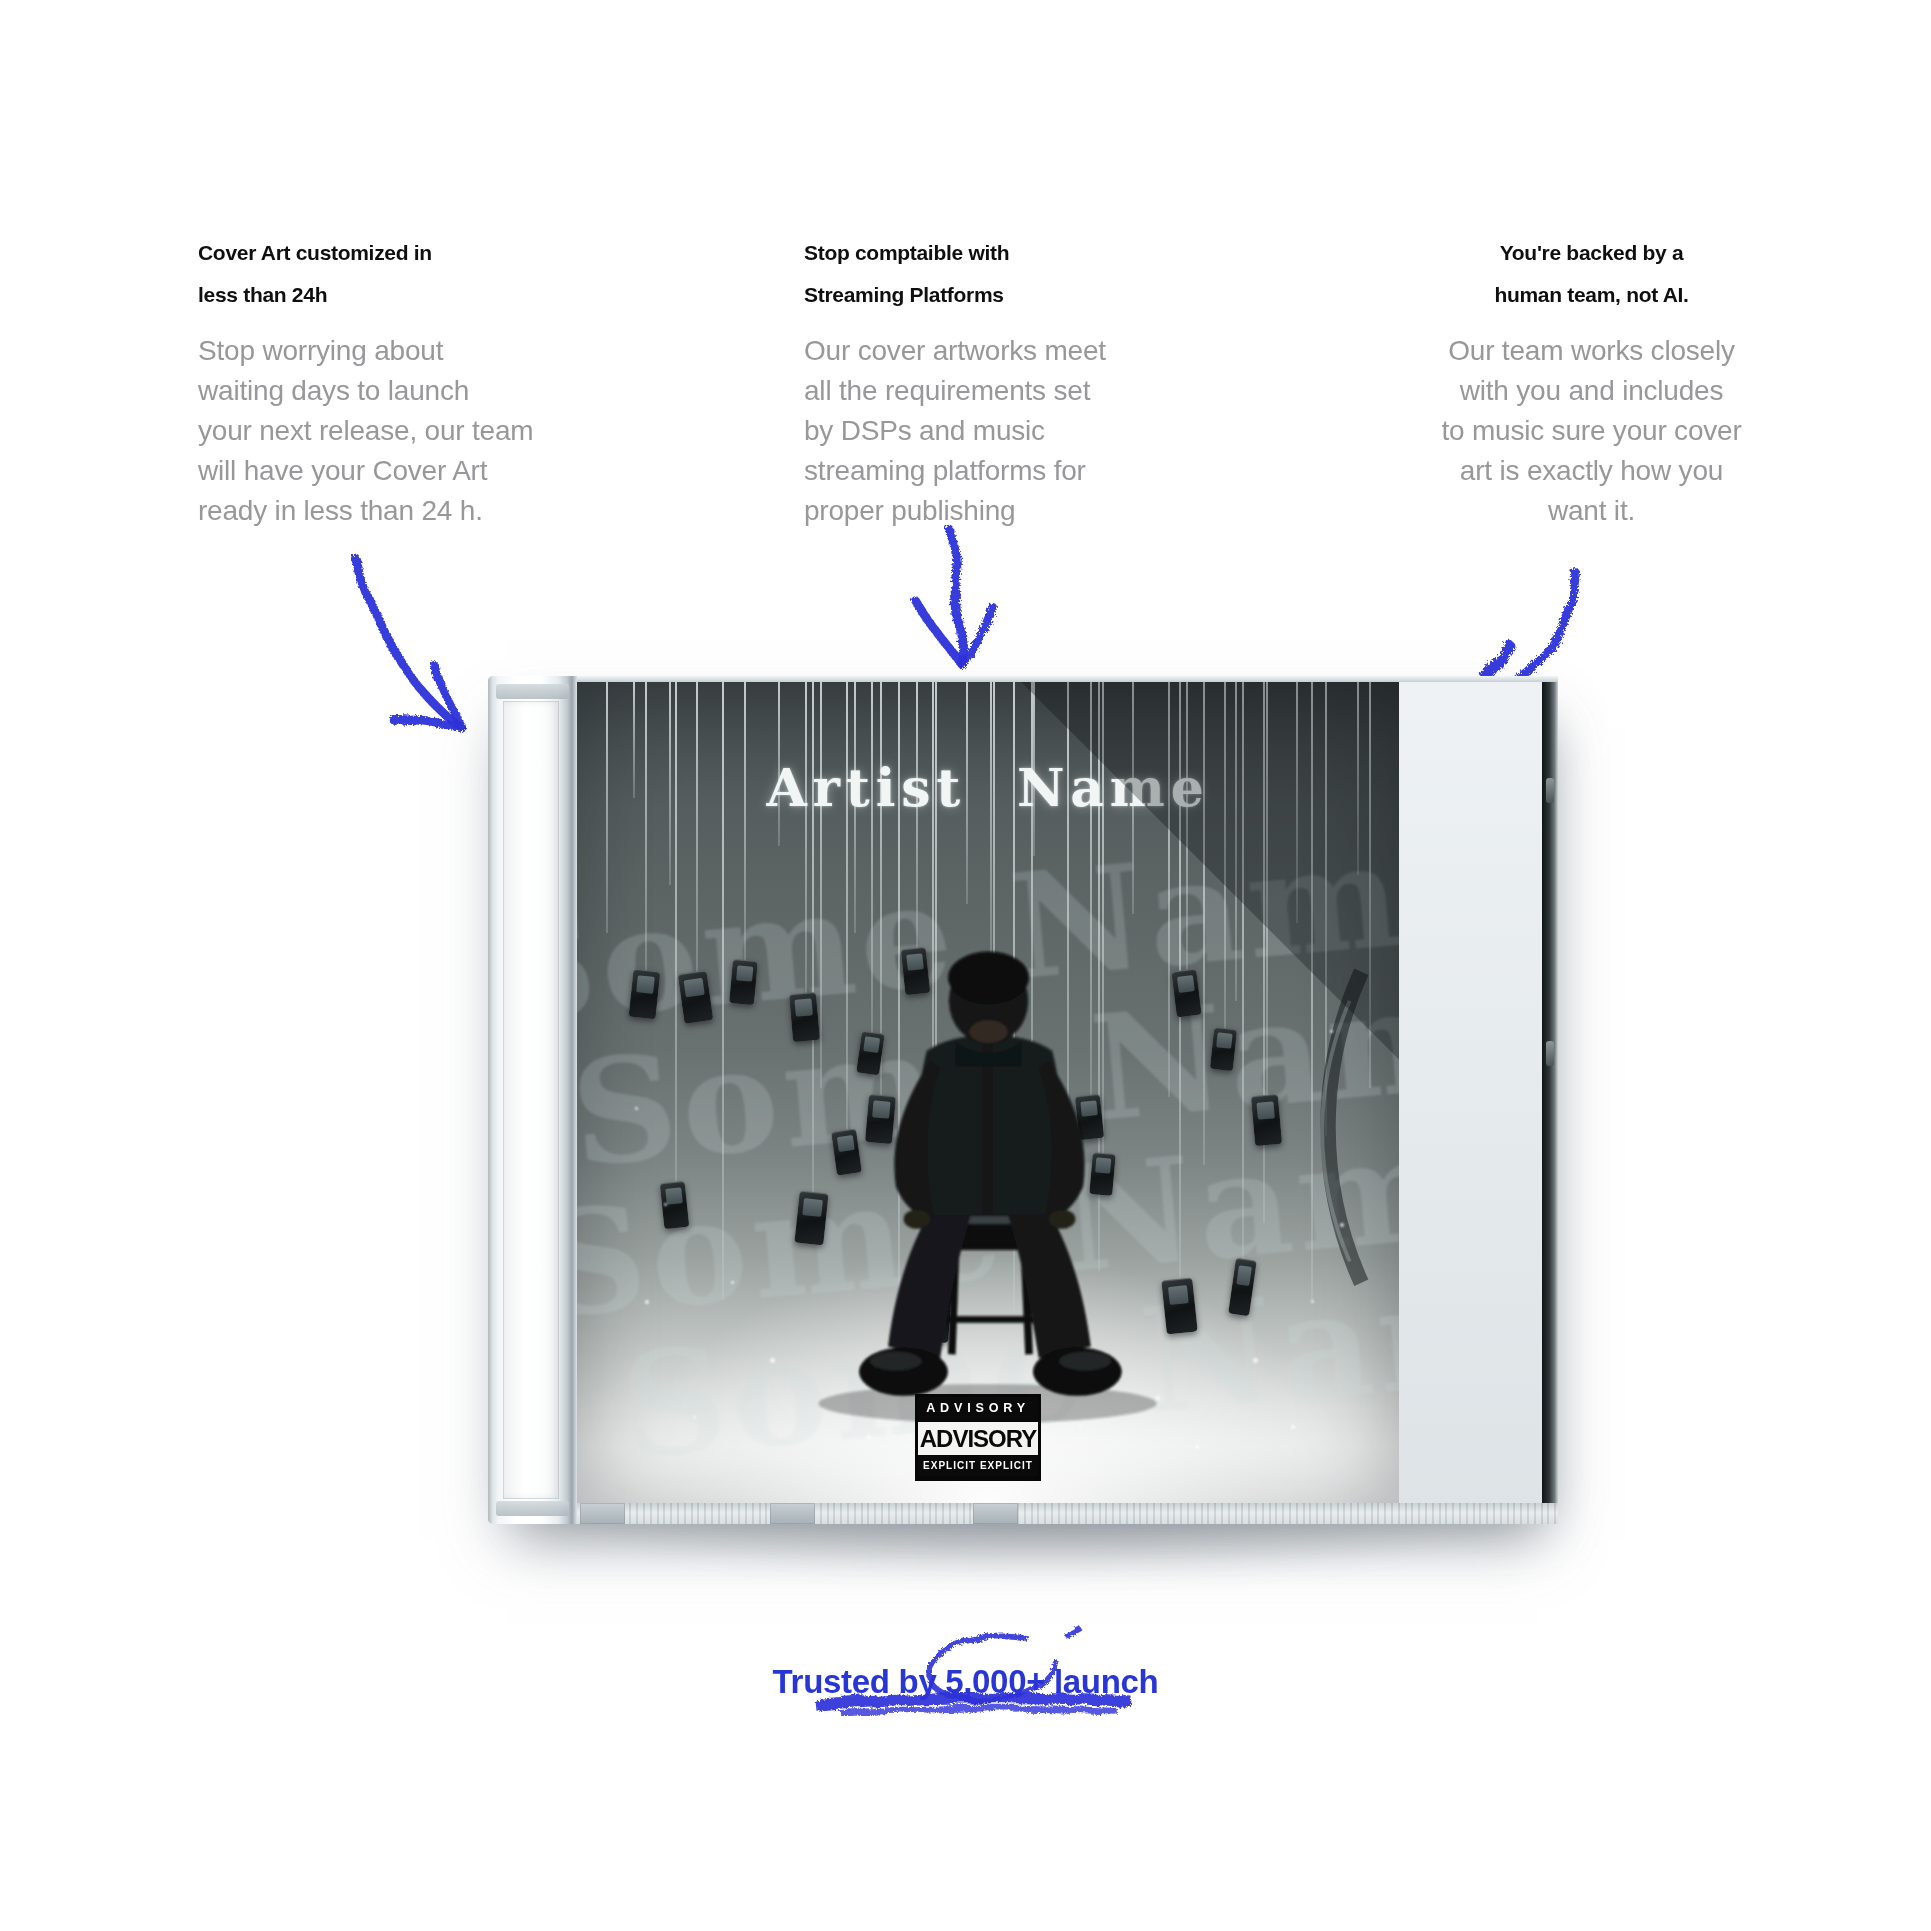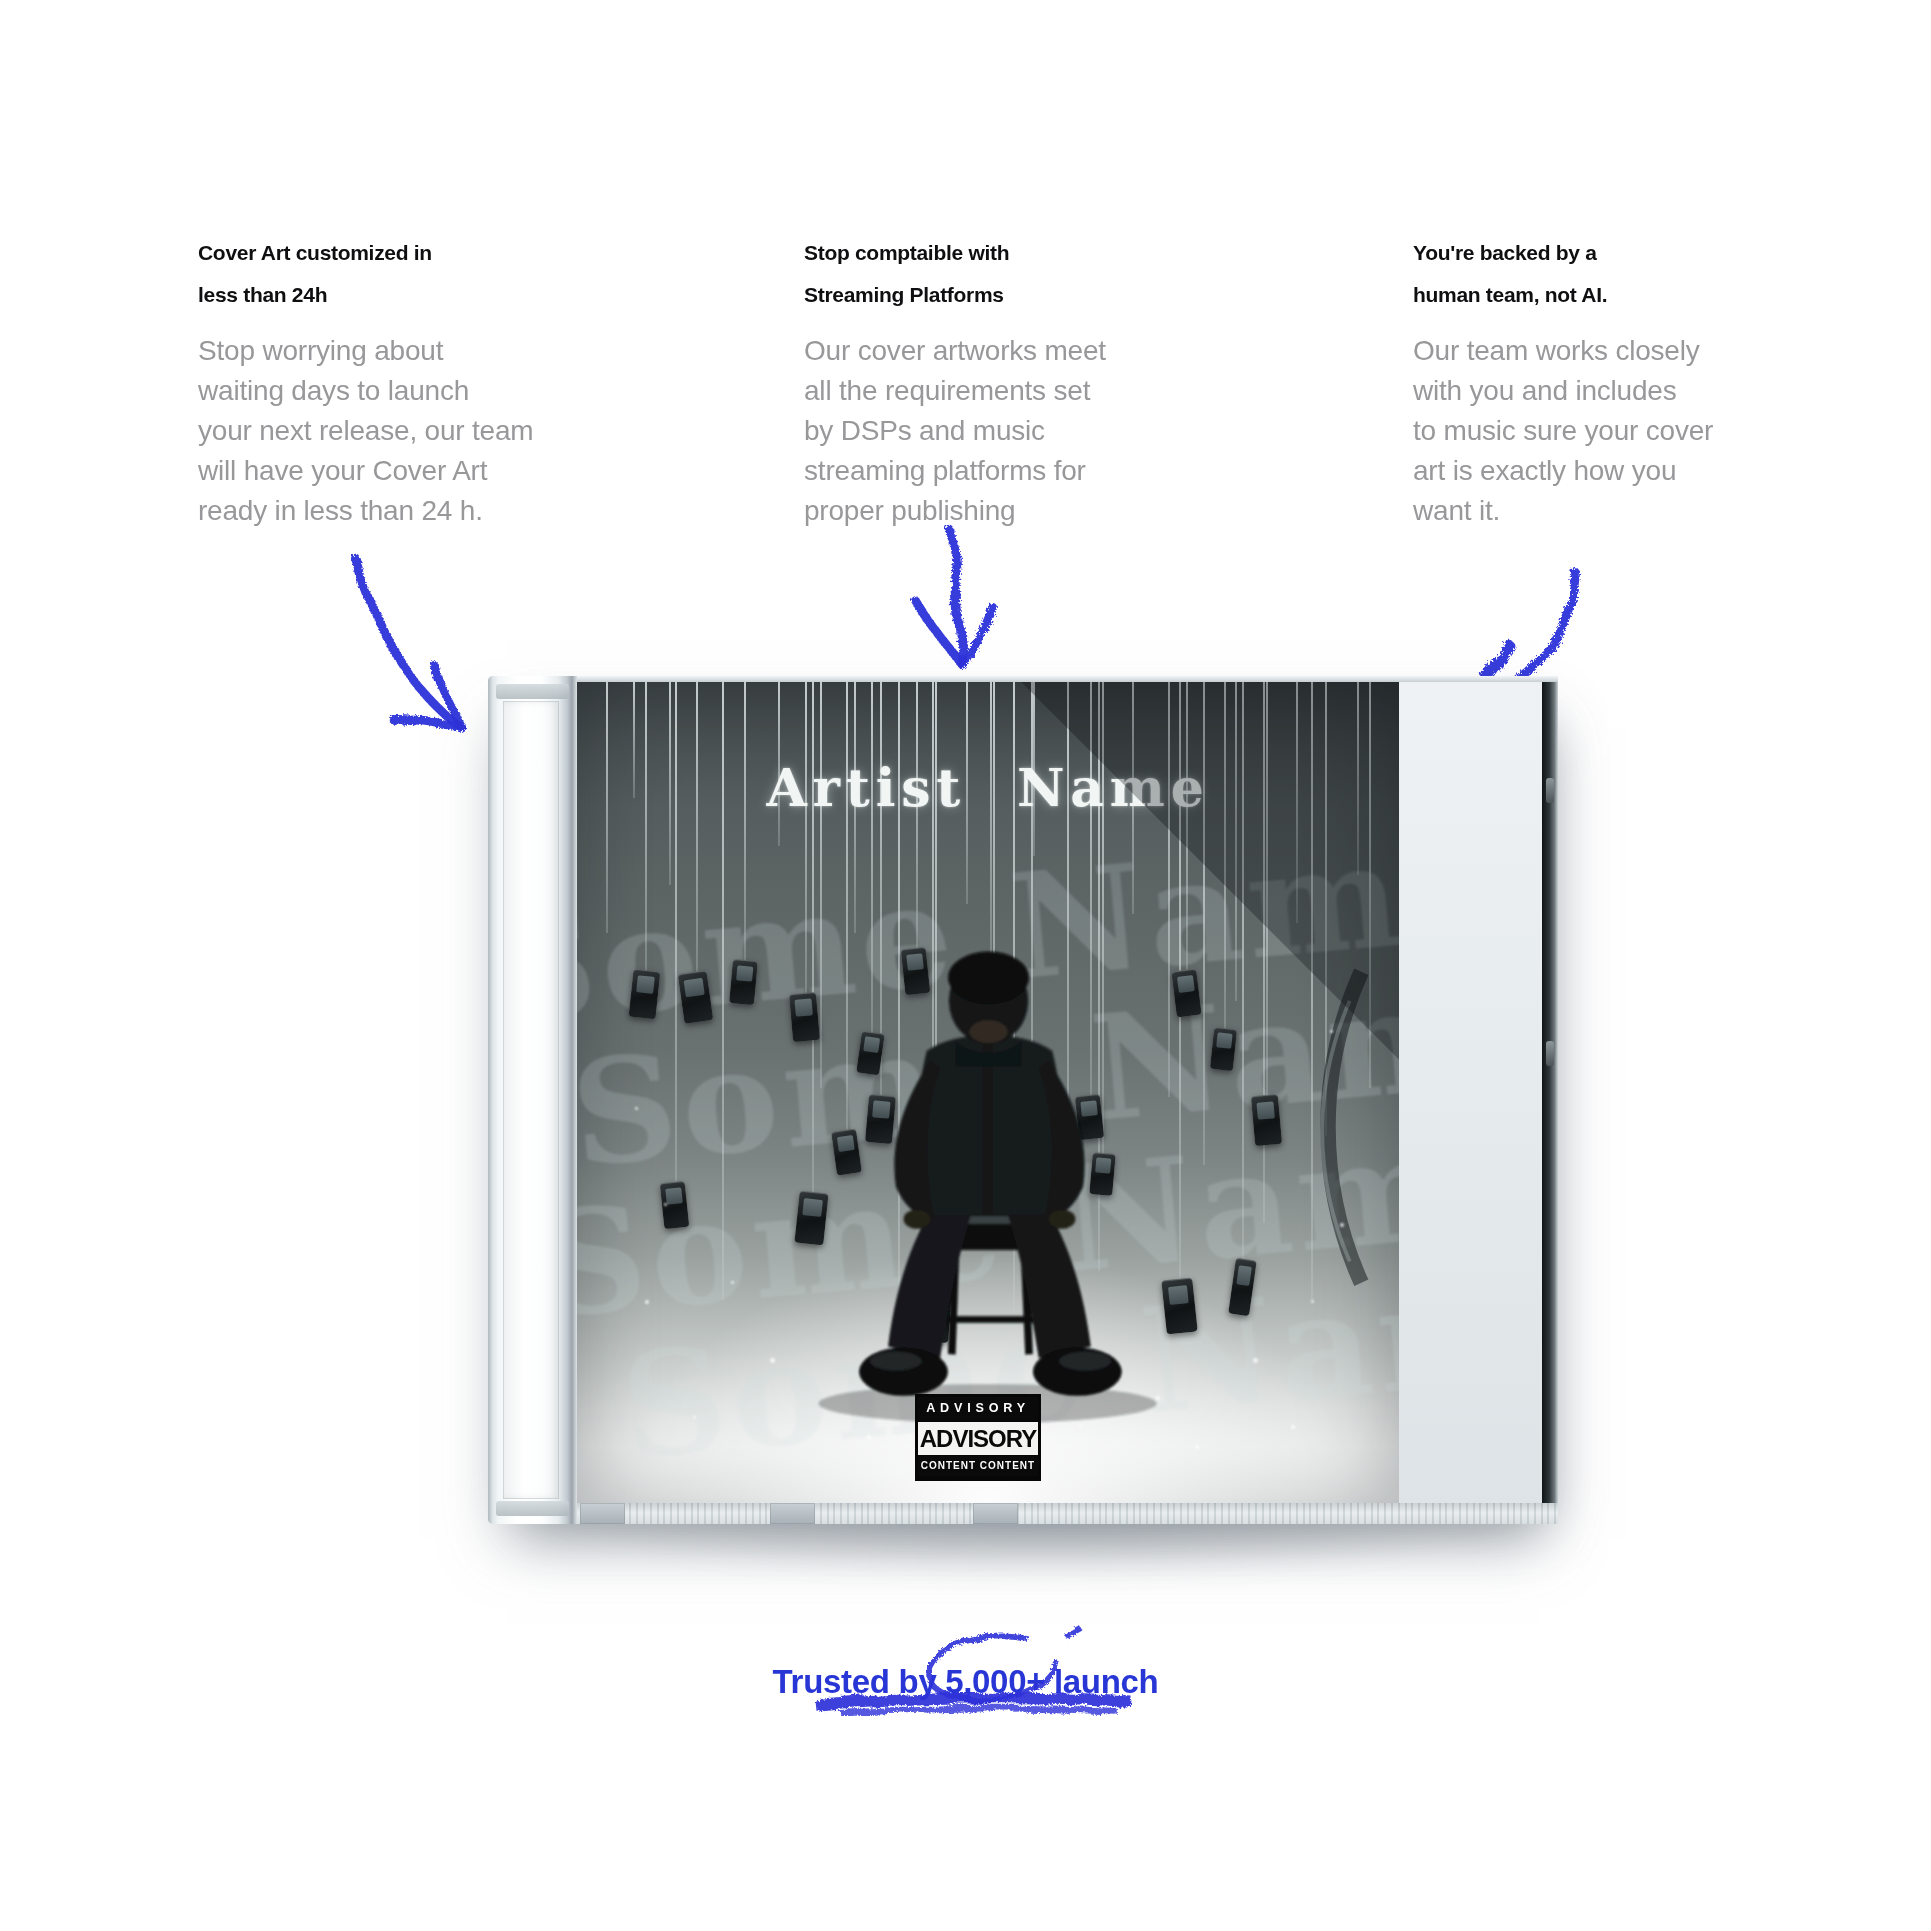--- a/index.html
+++ b/index.html
@@ -7,21 +7,21 @@
          font-family:"Liberation Sans",sans-serif;}
 
   
   .feature{position:absolute;width:357px;top:232px;}
   .feature h3{margin:0 0 15.4px 0;font-size:21px;line-height:42px;letter-spacing:-0.3px;
               color:#0f0f11;font-weight:bold;white-space:pre-line;}
   .feature p{margin:0;font-size:28px;line-height:40px;letter-spacing:-0.2px;
              color:#98989b;white-space:pre-line;}
   .feature.c1{left:198px;}
   .feature.c2{left:804px;}
-  .feature.c3{left:1413px;}
+  .feature.c3{left:1413px;text-align:center;}
 
   
   svg.arrows{position:absolute;left:0;top:0;width:1931px;height:1931px;pointer-events:none;}
   .crayon{fill:none;stroke:#2d31d8;stroke-width:9;stroke-linecap:round;stroke-linejoin:round;opacity:.95;}
 
   
   .case{position:absolute;left:488px;top:676px;width:1070px;height:848px;}
   .case-body{position:absolute;inset:0;border-radius:4.8px;
      background:linear-gradient(180deg,#eef2f4,#dde3e6);
      box-shadow:0 33px 58px -19.3px rgba(96,107,116,.55),17.4px 25px 48px -23px rgba(110,120,128,.35);}
@@ -291,21 +291,21 @@
           <i class="fleck" style="left: 415px; top: 772px; width: 2.9px; height: 2.9px;"></i>
           <i class="fleck" style="left: 714px; top: 743px; width: 3.9px; height: 3.9px;"></i>
           <i class="fleck" style="left: 58px; top: 425px; width: 2.9px; height: 2.9px;"></i>
           <i class="fleck" style="left: 753px; top: 348px; width: 2.9px; height: 2.9px;"></i>
         </div>
       <div class="sheen"></div>
 
       <div class="advisory">
         <div class="adv-top">ADVISORY</div>
         <div class="adv-mid">ADVISORY</div>
-        <div class="adv-bot">CONTENT CONTENT</div>
+        <div class="adv-bot">EXPLICIT EXPLICIT</div>
       </div>
     </div>
 
     <div class="right-strip">
       <div class="clip" style="top:96px"></div>
       <div class="clip" style="top:359px"></div>
     </div>
     <div class="bottom-rim">
       <div class="serr"></div>
       <div class="rim-tab" style="left:2.9px"></div>

